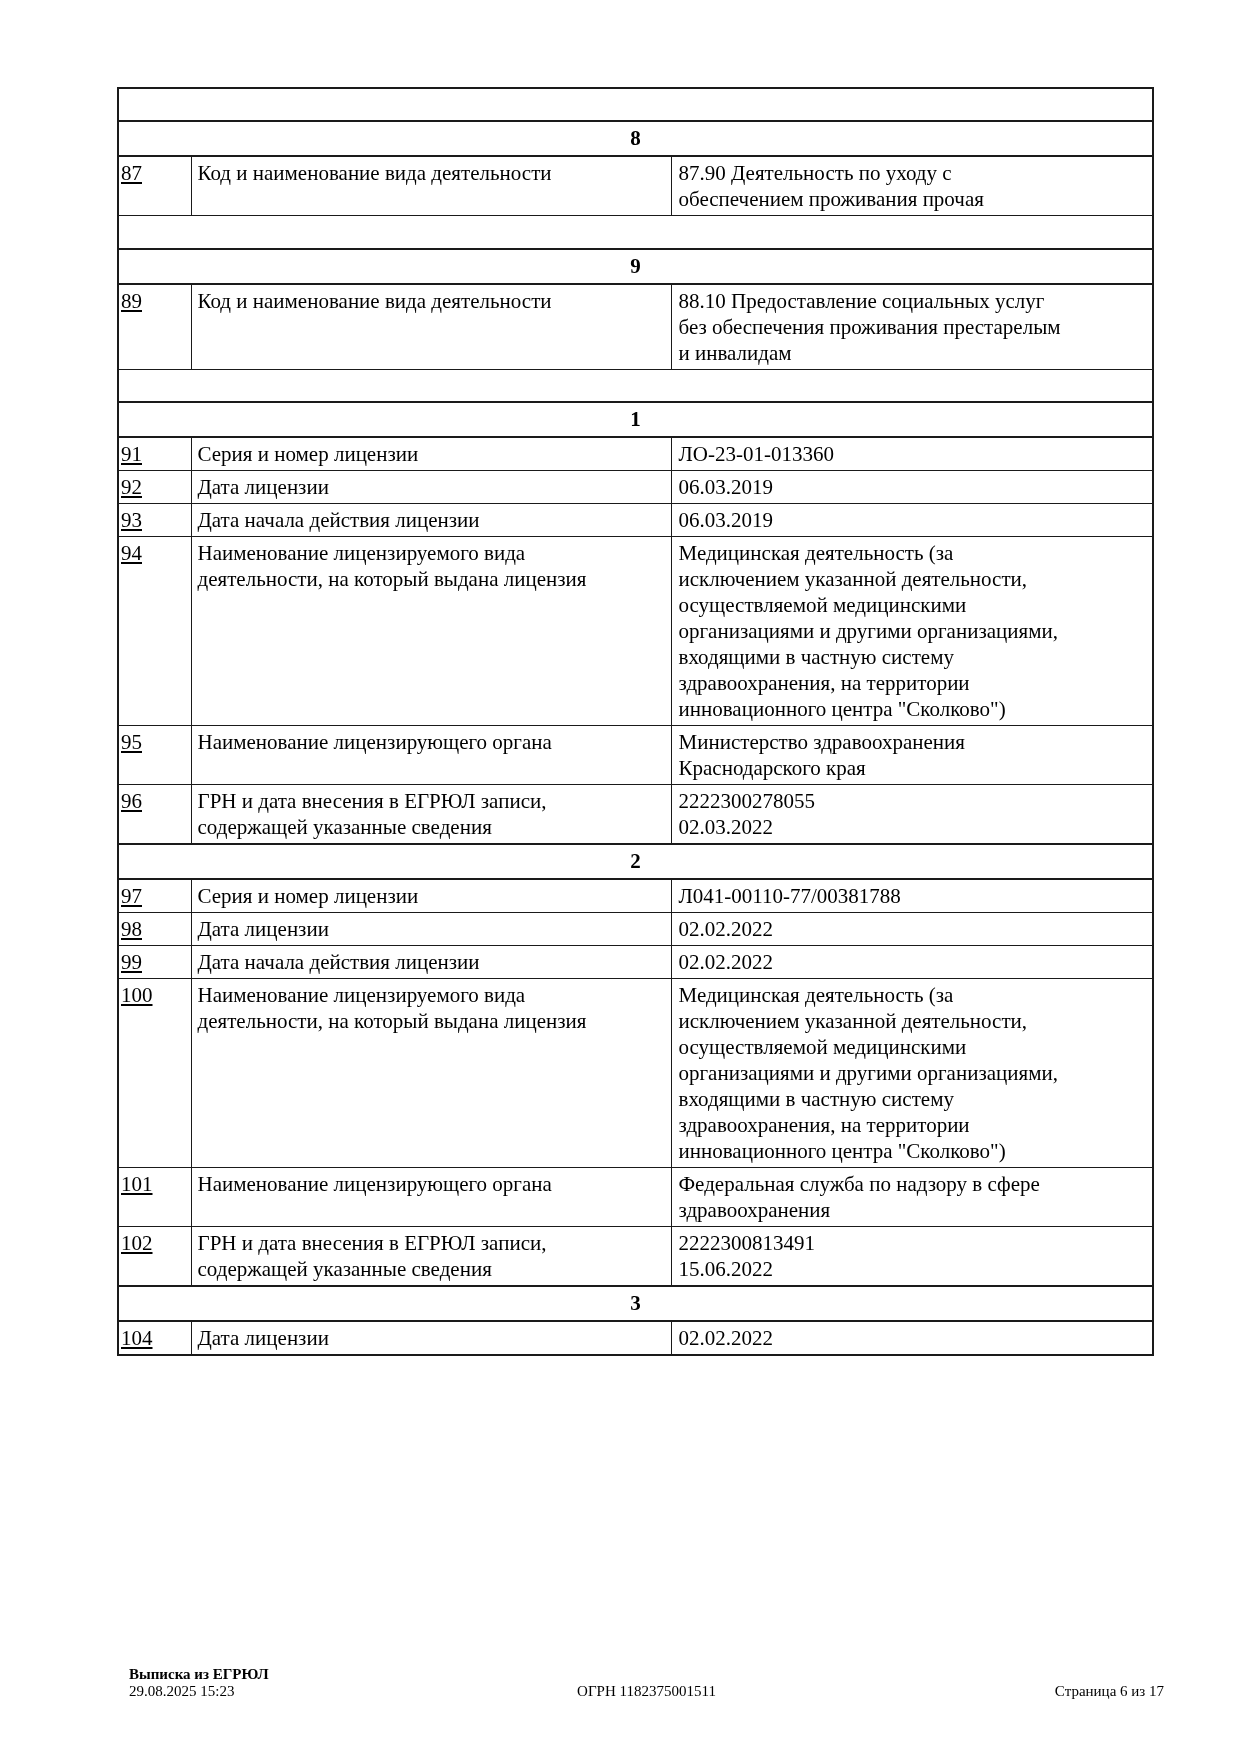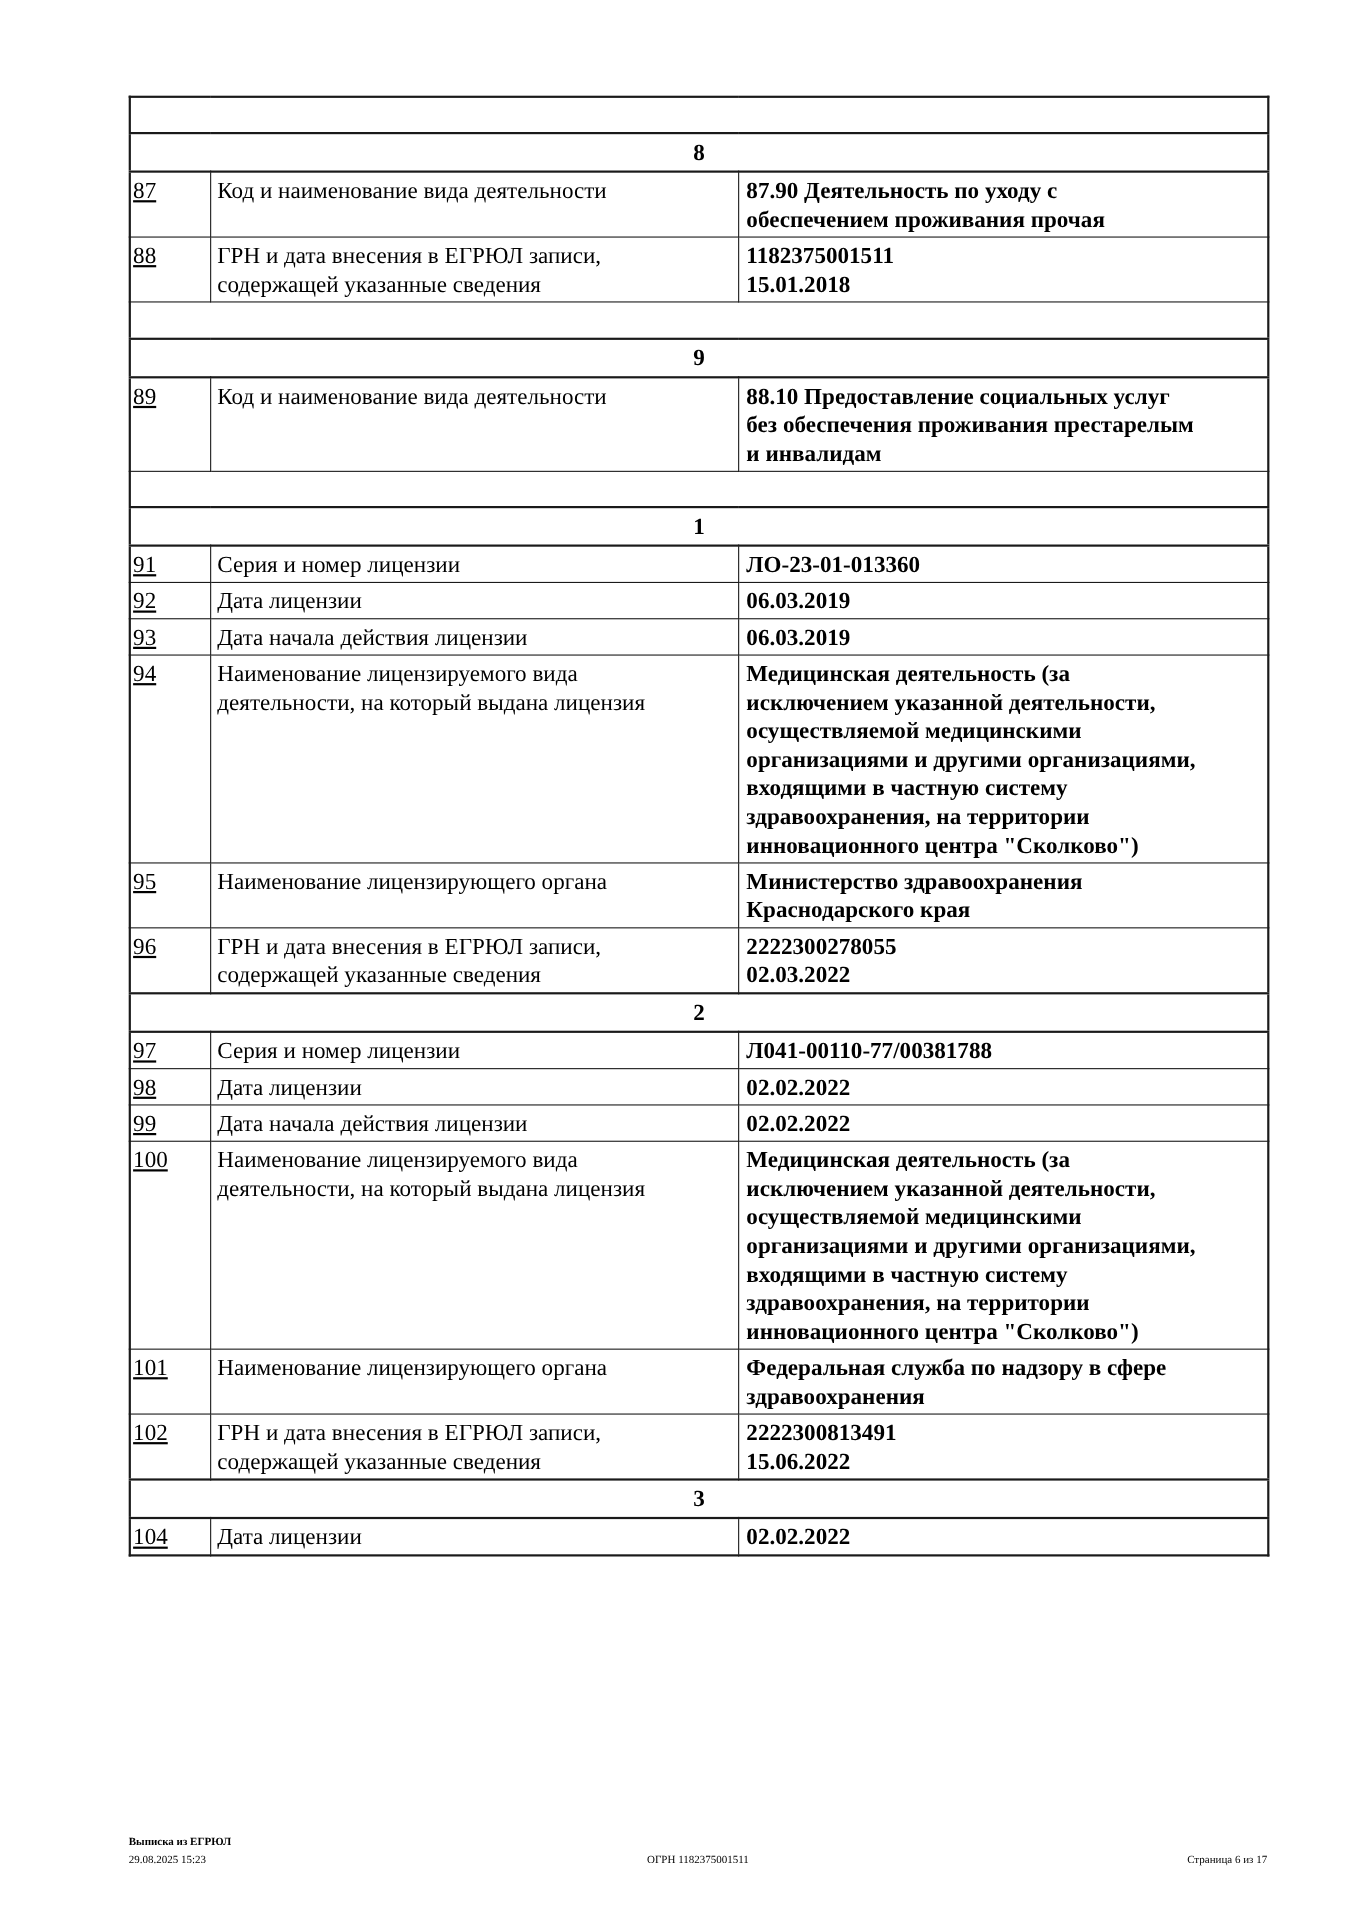--- a/index.html
+++ b/index.html
@@ -29,33 +29,33 @@
     border: 1px solid #1a1a1a;
     vertical-align: top;
     font-size: 21px;
     line-height: 26px;
     padding: 3px 6px 3px 6px;
     white-space: pre-line;
     overflow: hidden;
   }
   td.cell-num   { text-align: left; padding-left: 2px; padding-right: 2px; text-decoration: underline; }
   td.cell-label { padding-left: 6px; }
-  td.cell-value { padding-left: 7px; font-weight: bold; }
+  td.cell-value { padding-left: 7px; }
   tr.row-spacer td { height: 33px; border-bottom-width: 2px; }
   tr.row-section td {
     height: 35px; font-weight: bold; text-align: center;
     border-top-width: 2px; border-bottom-width: 2px;
   }
   tr.row-section.thin-top td { border-top-width: 1px; }
   tr.row-title td { height: 35px; font-weight: bold; text-align: center; }
   .footer {
     position: absolute;
-    left: 117px; top: 1660px;
+    left: 129px; top: 1660px;
     width: 1035px; height: 40px;
-    font-size: 10px;
+    font-size: 15px;
     line-height: 17px;
   }
   .footer-left  { position: absolute; left: 0; bottom: 0; text-align: left; }
   .footer-left .doc-title { font-weight: bold; }
   .footer-center {
     position: absolute; left: 50%; bottom: 0;
     transform: translateX(-50%);
     white-space: nowrap;
     margin-top: 14px;
   }
@@ -77,27 +77,20 @@
         </tr>
         <tr class="row-section">
           <td class="cell-span" colspan="3">8</td>
         </tr>
         <tr class="row-data">
           <td class="cell-num">87</td>
           <td class="cell-label">Код и наименование вида деятельности</td>
           <td class="cell-value">87.90 Деятельность по уходу с
 обеспечением проживания прочая</td>
         </tr>
-        <tr class="row-data">
-          <td class="cell-num">88</td>
-          <td class="cell-label">ГРН и дата внесения в ЕГРЮЛ записи,
-содержащей указанные сведения</td>
-          <td class="cell-value">1182375001511
-15.01.2018</td>
-        </tr>
         <tr class="row-spacer">
           <td class="cell-span" colspan="3"></td>
         </tr>
         <tr class="row-section">
           <td class="cell-span" colspan="3">9</td>
         </tr>
         <tr class="row-data">
           <td class="cell-num">89</td>
           <td class="cell-label">Код и наименование вида деятельности</td>
           <td class="cell-value">88.10 Предоставление социальных услуг

